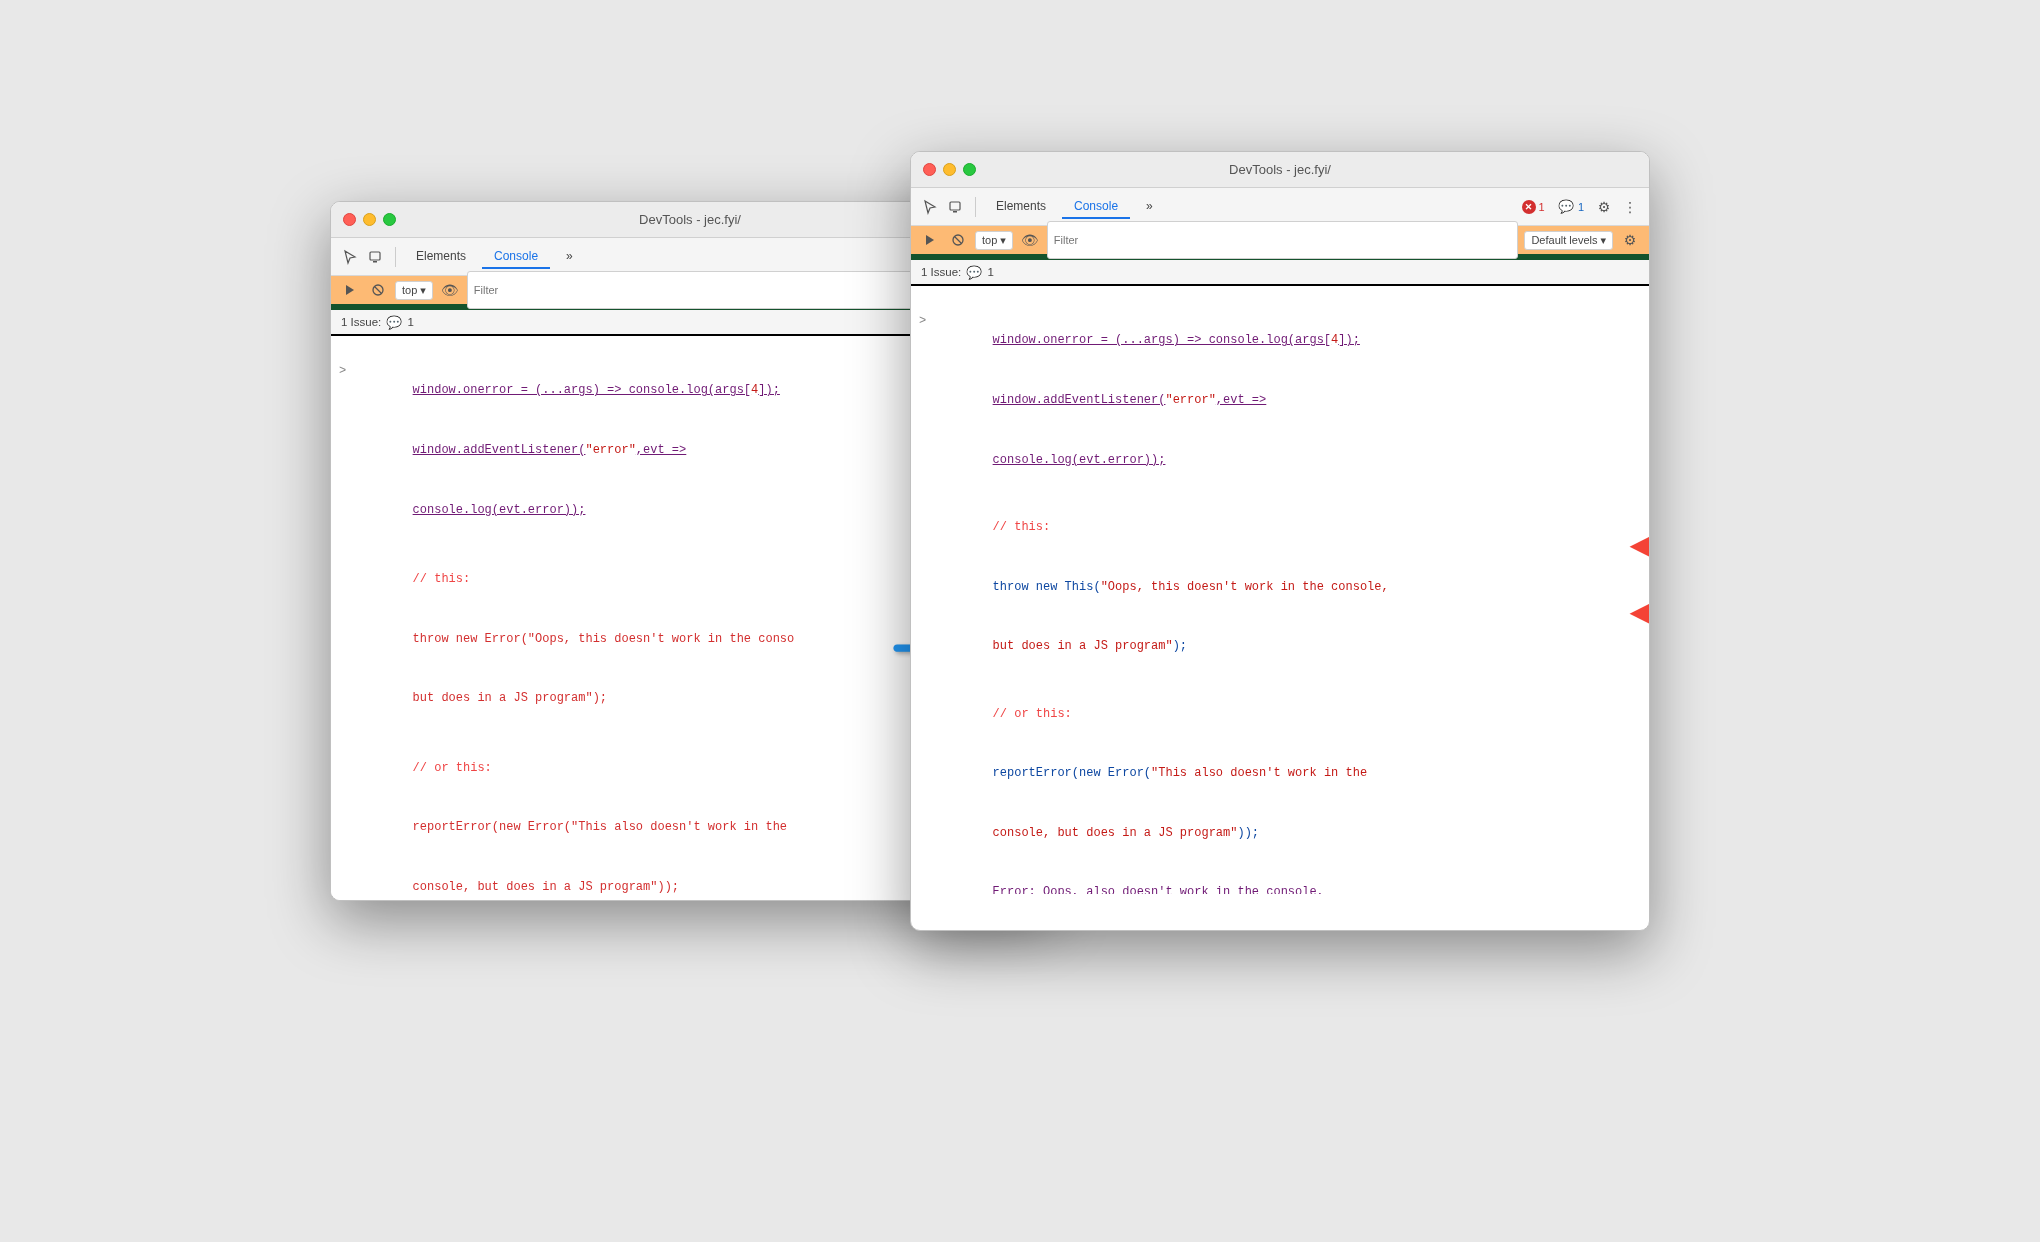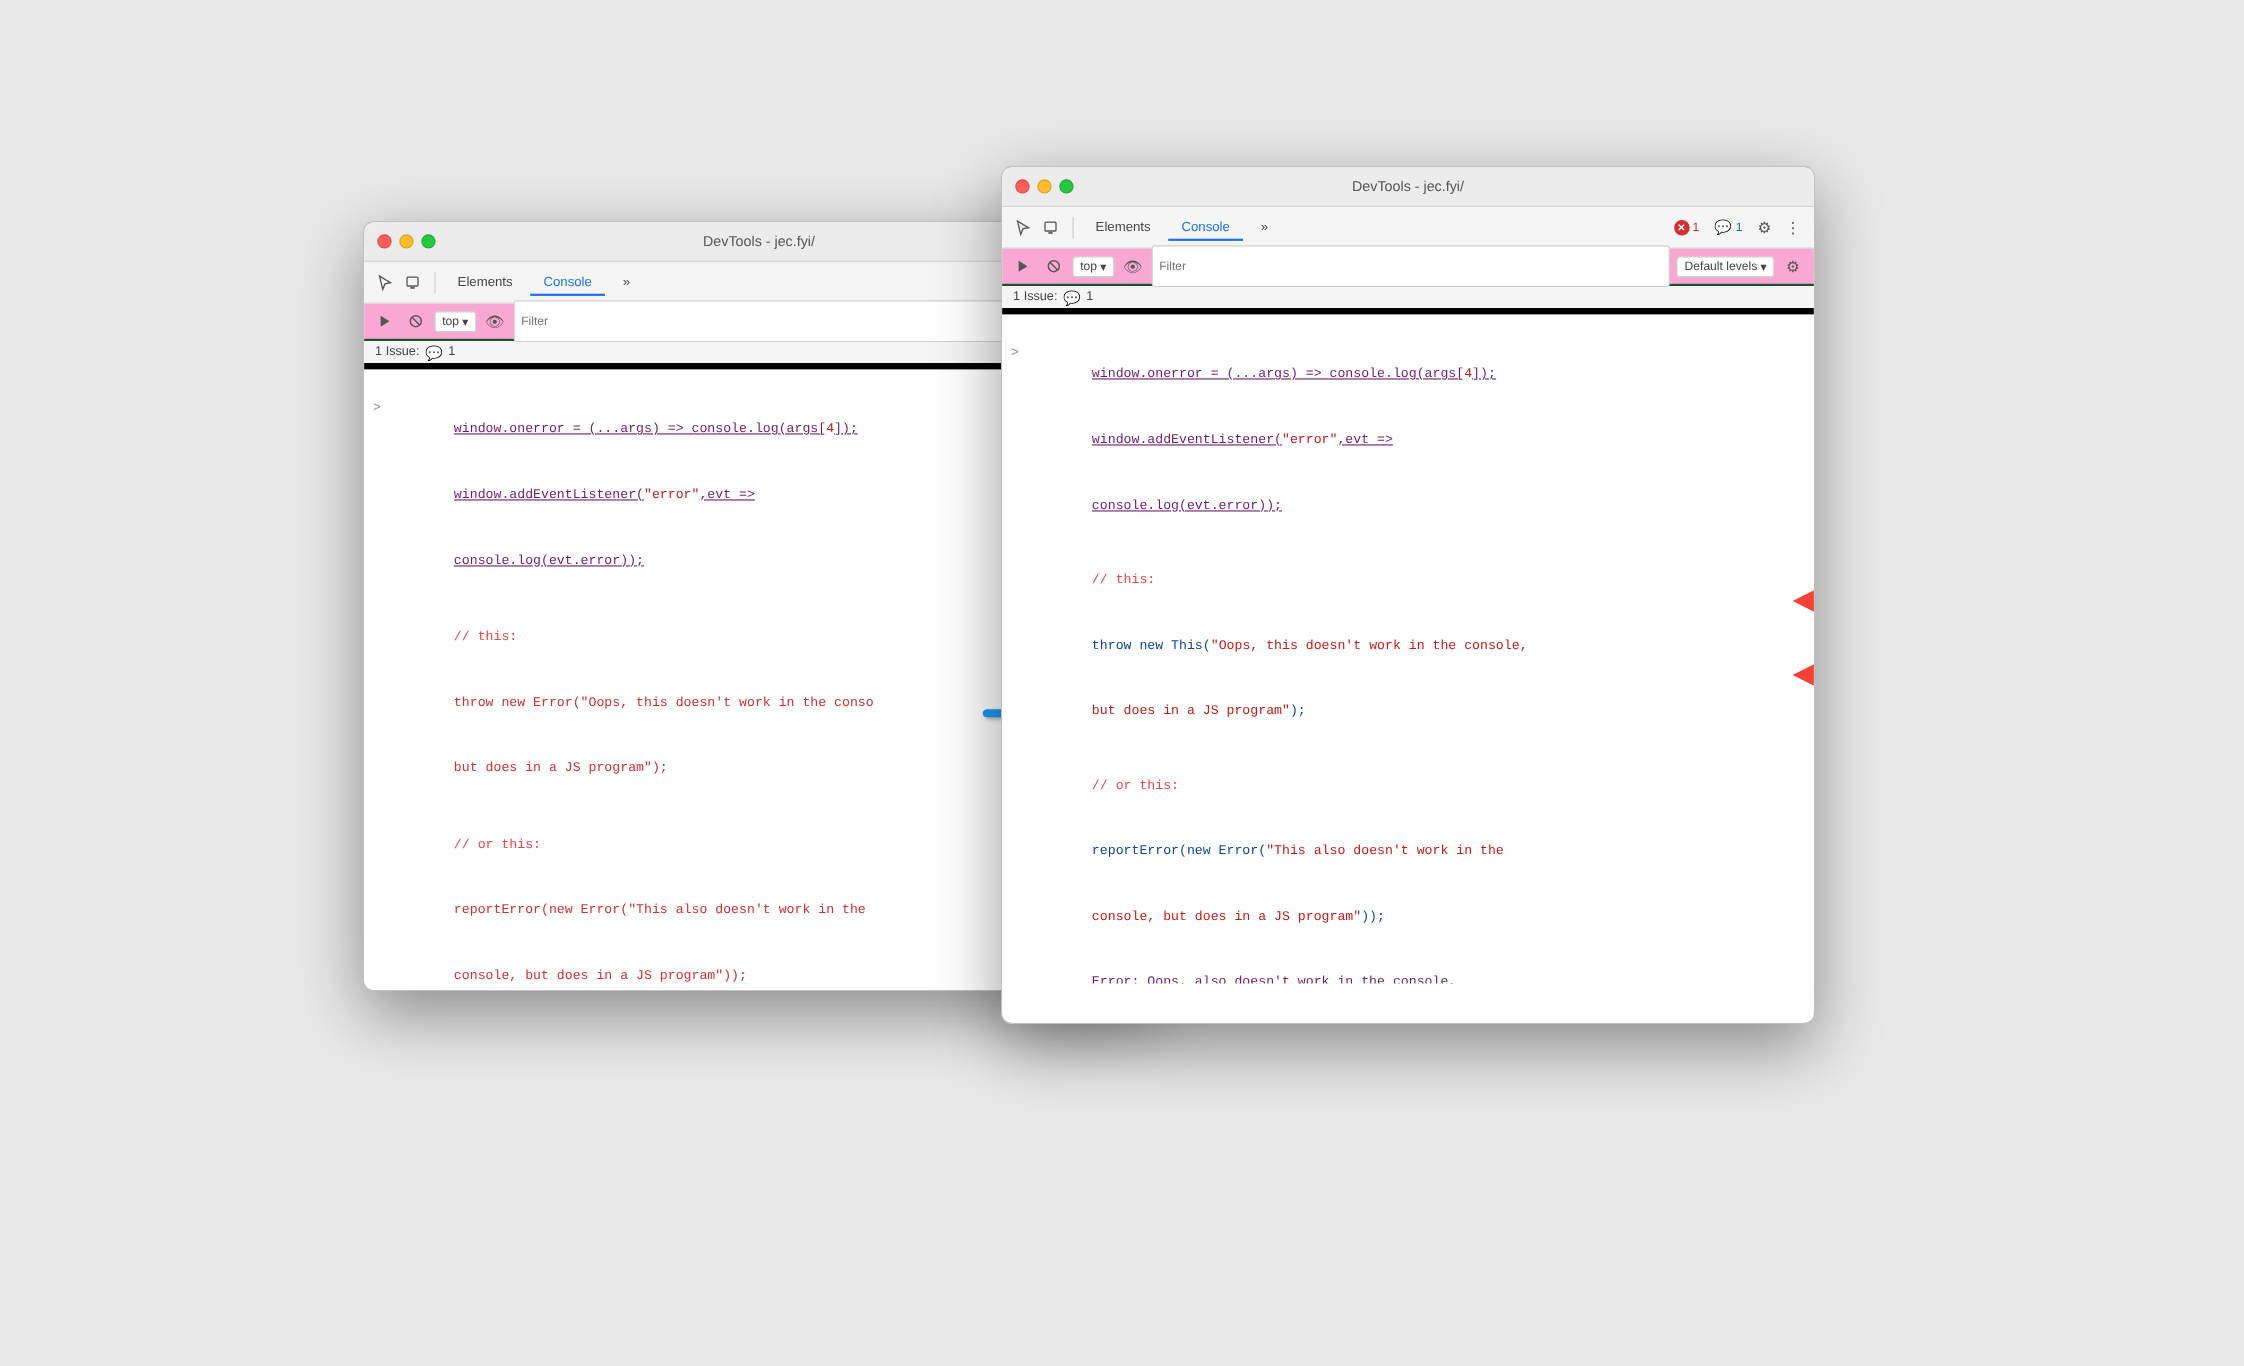--- a/index.html
+++ b/index.html
@@ -139,22 +139,22 @@
     .sep {
       width: 1px;
       height: 20px;
       background: #ccc;
       margin: 0 4px;
     }
 
     
     .console-toolbar {
       height: 34px;
-      background: #f9a8d4;
-      border-bottom: 2px solid #14532d;
+      background: #fdba74;
+      border-bottom: 6px solid #14532d;
       display: flex;
       align-items: center;
       padding: 0 8px;
       gap: 6px;
     }
 
     .console-toolbar input {
       flex: 1;
       height: 38px;
       border: 1px solid #d0d0d0;
@@ -176,21 +176,21 @@
       display: flex;
       align-items: center;
       gap: 3px;
       white-space: nowrap;
     }
 
     
     .issue-bar {
       height: 26px;
       background: #f5f5f5;
-      border-bottom: 6px solid #000000;
+      border-bottom: 2px solid #000000;
       display: flex;
       align-items: center;
       padding: 0 10px;
       font-size: 11.5px;
       color: #444;
       gap: 5px;
     }
 
     
     .console-content {

